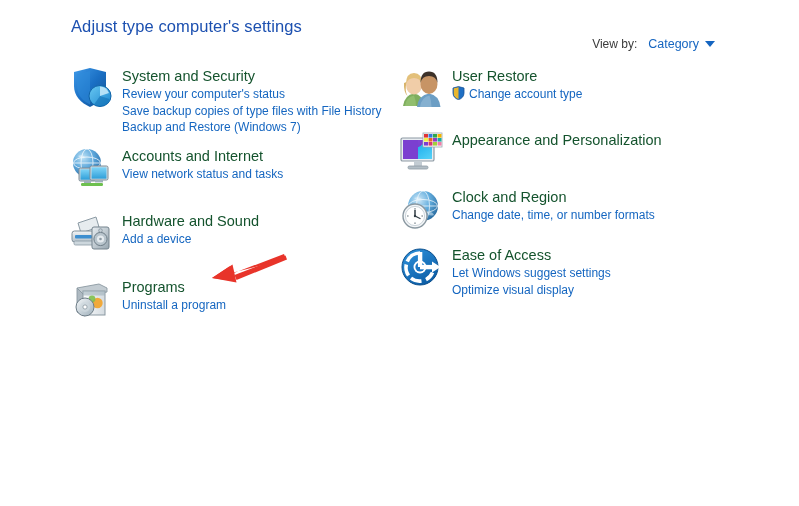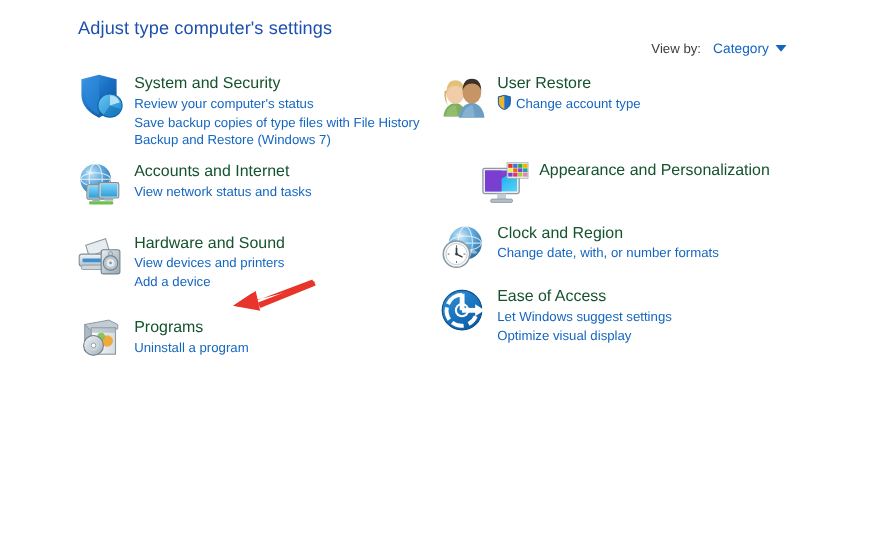--- a/index.html
+++ b/index.html
@@ -241,26 +241,25 @@
 
             <rect x="24" y="16" width="17" height="22" rx="2" fill="url(#spk)" stroke="#74838d" stroke-width="1"></rect>
             <circle cx="32.5" cy="28" r="6.6" fill="#b9c5cd" stroke="#6f7e88" stroke-width="1"></circle>
             <circle cx="32.5" cy="28" r="3.6" fill="#e6ebef"></circle>
             <circle cx="32.5" cy="28" r="1.3" fill="#8d9ba4"></circle>
             <circle cx="32.5" cy="19.5" r="1.8" fill="#c6d0d7" stroke="#7c8b95" stroke-width="0.7"></circle>
           </svg>
         </div>
         <div class="cat-body">
           <div class="cat-title">Hardware and Sound</div>
-          <div class="cat-link">View devices and printers</div>
           <div class="cat-link">Add a device</div>
         </div>
       </div>
 
-      <div class="cat" style="height:58px; margin-top:8px;align-items:center;">
+      <div class="cat" style="height:58px; margin-top:8px;">
         <div class="cat-icon">
           <svg class="icon-svg" width="46" height="44" viewBox="0 0 46 44">
             <defs>
               <linearGradient id="bxf" x1="0" y1="0" x2="1" y2="0">
                 <stop offset="0" stop-color="#fbfcfd"></stop>
                 <stop offset="1" stop-color="#d4dbe0"></stop>
               </linearGradient>
               <linearGradient id="cdg" x1="0" y1="0" x2="1" y2="1">
                 <stop offset="0" stop-color="#f4f7f9"></stop>
                 <stop offset="1" stop-color="#9fb0bb"></stop>
@@ -317,21 +316,21 @@
                 <path d="M1 2 L6.5 0.6 L12 2 L12 7 C12 10.6 9.4 12.8 6.5 13.6 C3.6 12.8 1 10.6 1 7 Z" fill="#1f6fc4"></path>
                 <path d="M6.5 0.9 L6.5 13.3 C4 12.5 1.6 10.5 1.6 7.2 L1.6 2.3 Z" fill="#e8b62f"></path>
                 <path d="M1 2 L6.5 0.6 L12 2 L12 7 C12 10.6 9.4 12.8 6.5 13.6 C3.6 12.8 1 10.6 1 7 Z" fill="none" stroke="#165297" stroke-width="0.8"></path>
               </svg>
             </span>
             <span>Change account type</span>
           </div>
         </div>
       </div>
 
-      <div class="cat" style="height:56px; margin-top:19px;justify-content:center;">
+      <div class="cat" style="height:56px; margin-top:4px;">
         <div class="cat-icon">
           <svg class="icon-svg" width="46" height="44" viewBox="0 0 46 44">
             <defs>
               <linearGradient id="apm" x1="0" y1="0" x2="1" y2="1">
                 <stop offset="0" stop-color="#8b4ad6"></stop>
                 <stop offset="0.45" stop-color="#7b3fd0"></stop>
                 <stop offset="0.46" stop-color="#26b4ef"></stop>
                 <stop offset="1" stop-color="#57d2f7"></stop>
               </linearGradient>
             </defs>
@@ -392,21 +391,21 @@
               <line x1="9" y1="29" x2="10.6" y2="29"></line>
               <line x1="23.4" y1="29" x2="25" y2="29"></line>
             </g>
             <line x1="17" y1="29" x2="17" y2="23.5" stroke="#323c44" stroke-width="1.5" stroke-linecap="round"></line>
             <line x1="17" y1="29" x2="22" y2="31.5" stroke="#323c44" stroke-width="1.3" stroke-linecap="round"></line>
             <circle cx="17" cy="29" r="1.2" fill="#323c44"></circle>
           </svg>
         </div>
         <div class="cat-body">
           <div class="cat-title">Clock and Region</div>
-          <div class="cat-link">Change date, with, or number formats</div>
+          <div class="cat-link">Change date, time, or number formats</div>
         </div>
       </div>
 
       <div class="cat" style="height:58px; margin-top:2px;">
         <div class="cat-icon">
           <svg class="icon-svg" width="46" height="44" viewBox="0 0 46 44">
             <defs>
               <linearGradient id="eoa" x1="0" y1="0" x2="0.6" y2="1">
                 <stop offset="0" stop-color="#2f93dd"></stop>
                 <stop offset="1" stop-color="#0d5fa8"></stop>

